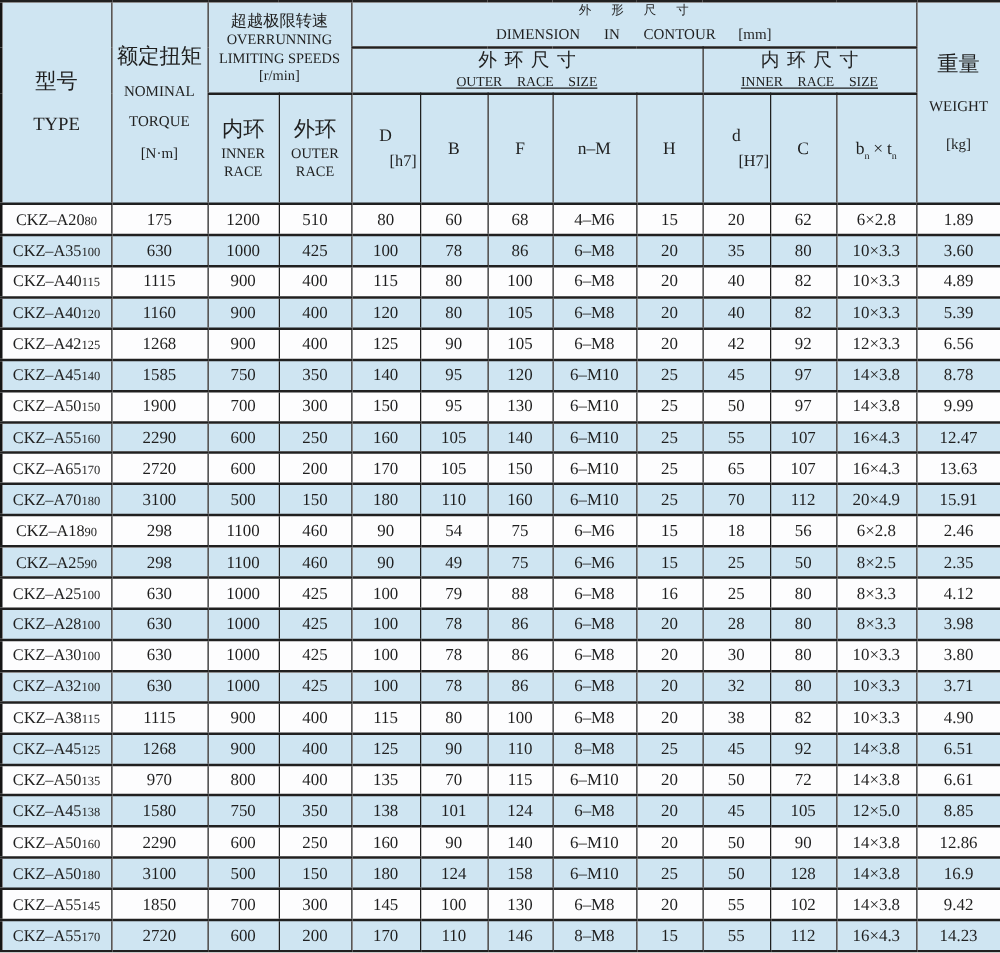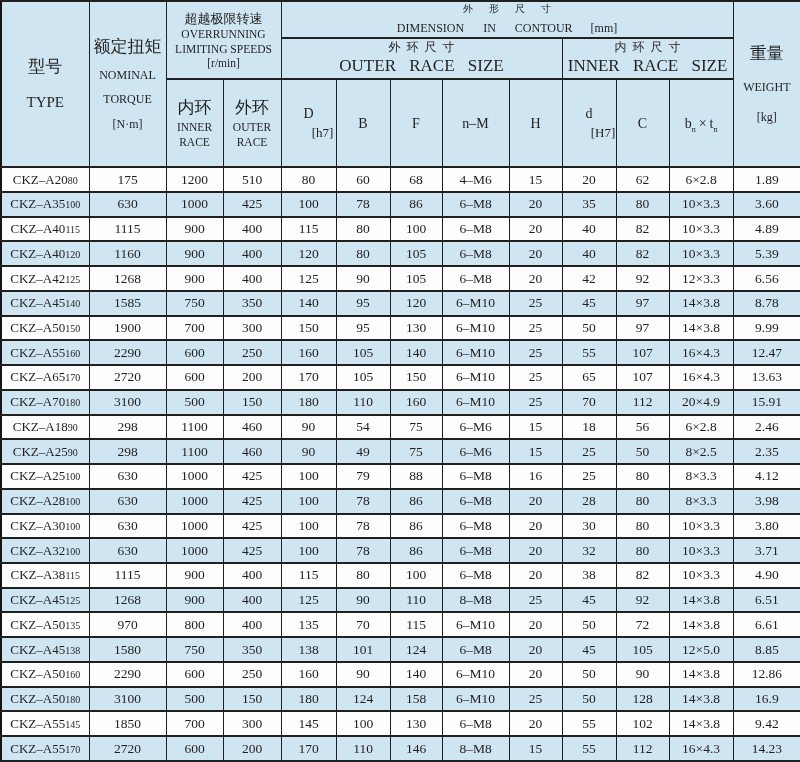--- a/index.html
+++ b/index.html
@@ -21,25 +21,25 @@
   thead th{background:#cfe5f2;font-weight:normal;}
   tbody tr:nth-child(even) td{background:#cfe5f2;}
   tbody tr:nth-child(odd) td{background:#fdfdfe;}
   tbody td{font-size:13.5px;}
   tr.h1{height:33px;} tr.h2{height:33px;} tr.h3{height:88px;}
   .stack{display:flex;flex-direction:column;justify-content:center;align-items:center;}
   .gap-lg{gap:13px;}
   .gap-md{gap:8px;}
   .zh{font-size:17px;}
   .zh-wide{font-size:10px;letter-spacing:16px;text-indent:16px;}
-  .zh-mid{font-size:12px;letter-spacing:6px;text-indent:6px;}
+  .zh-mid{font-size:15px;letter-spacing:6px;text-indent:6px;}
   .en{font-size:12px;}
   .en-sm{font-size:11.5px;line-height:1.25;}
   .en-wide{font-size:12px;word-spacing:16px;}
-  .en-mid{font-size:17px;word-spacing:9px;}
+  .en-mid{font-size:11px;word-spacing:9px;text-decoration:underline;}
   .letter{font-size:14px;}
   .tol{font-size:13px;padding-left:28px;}
   .lines{line-height:1.35;}
   .t-main{font-size:13px;}
   .t-sub{font-size:10px;}
   sub{font-size:8px;line-height:0;}
   .times{margin:0 3px;}
 </style>
 </head>
 <body>

